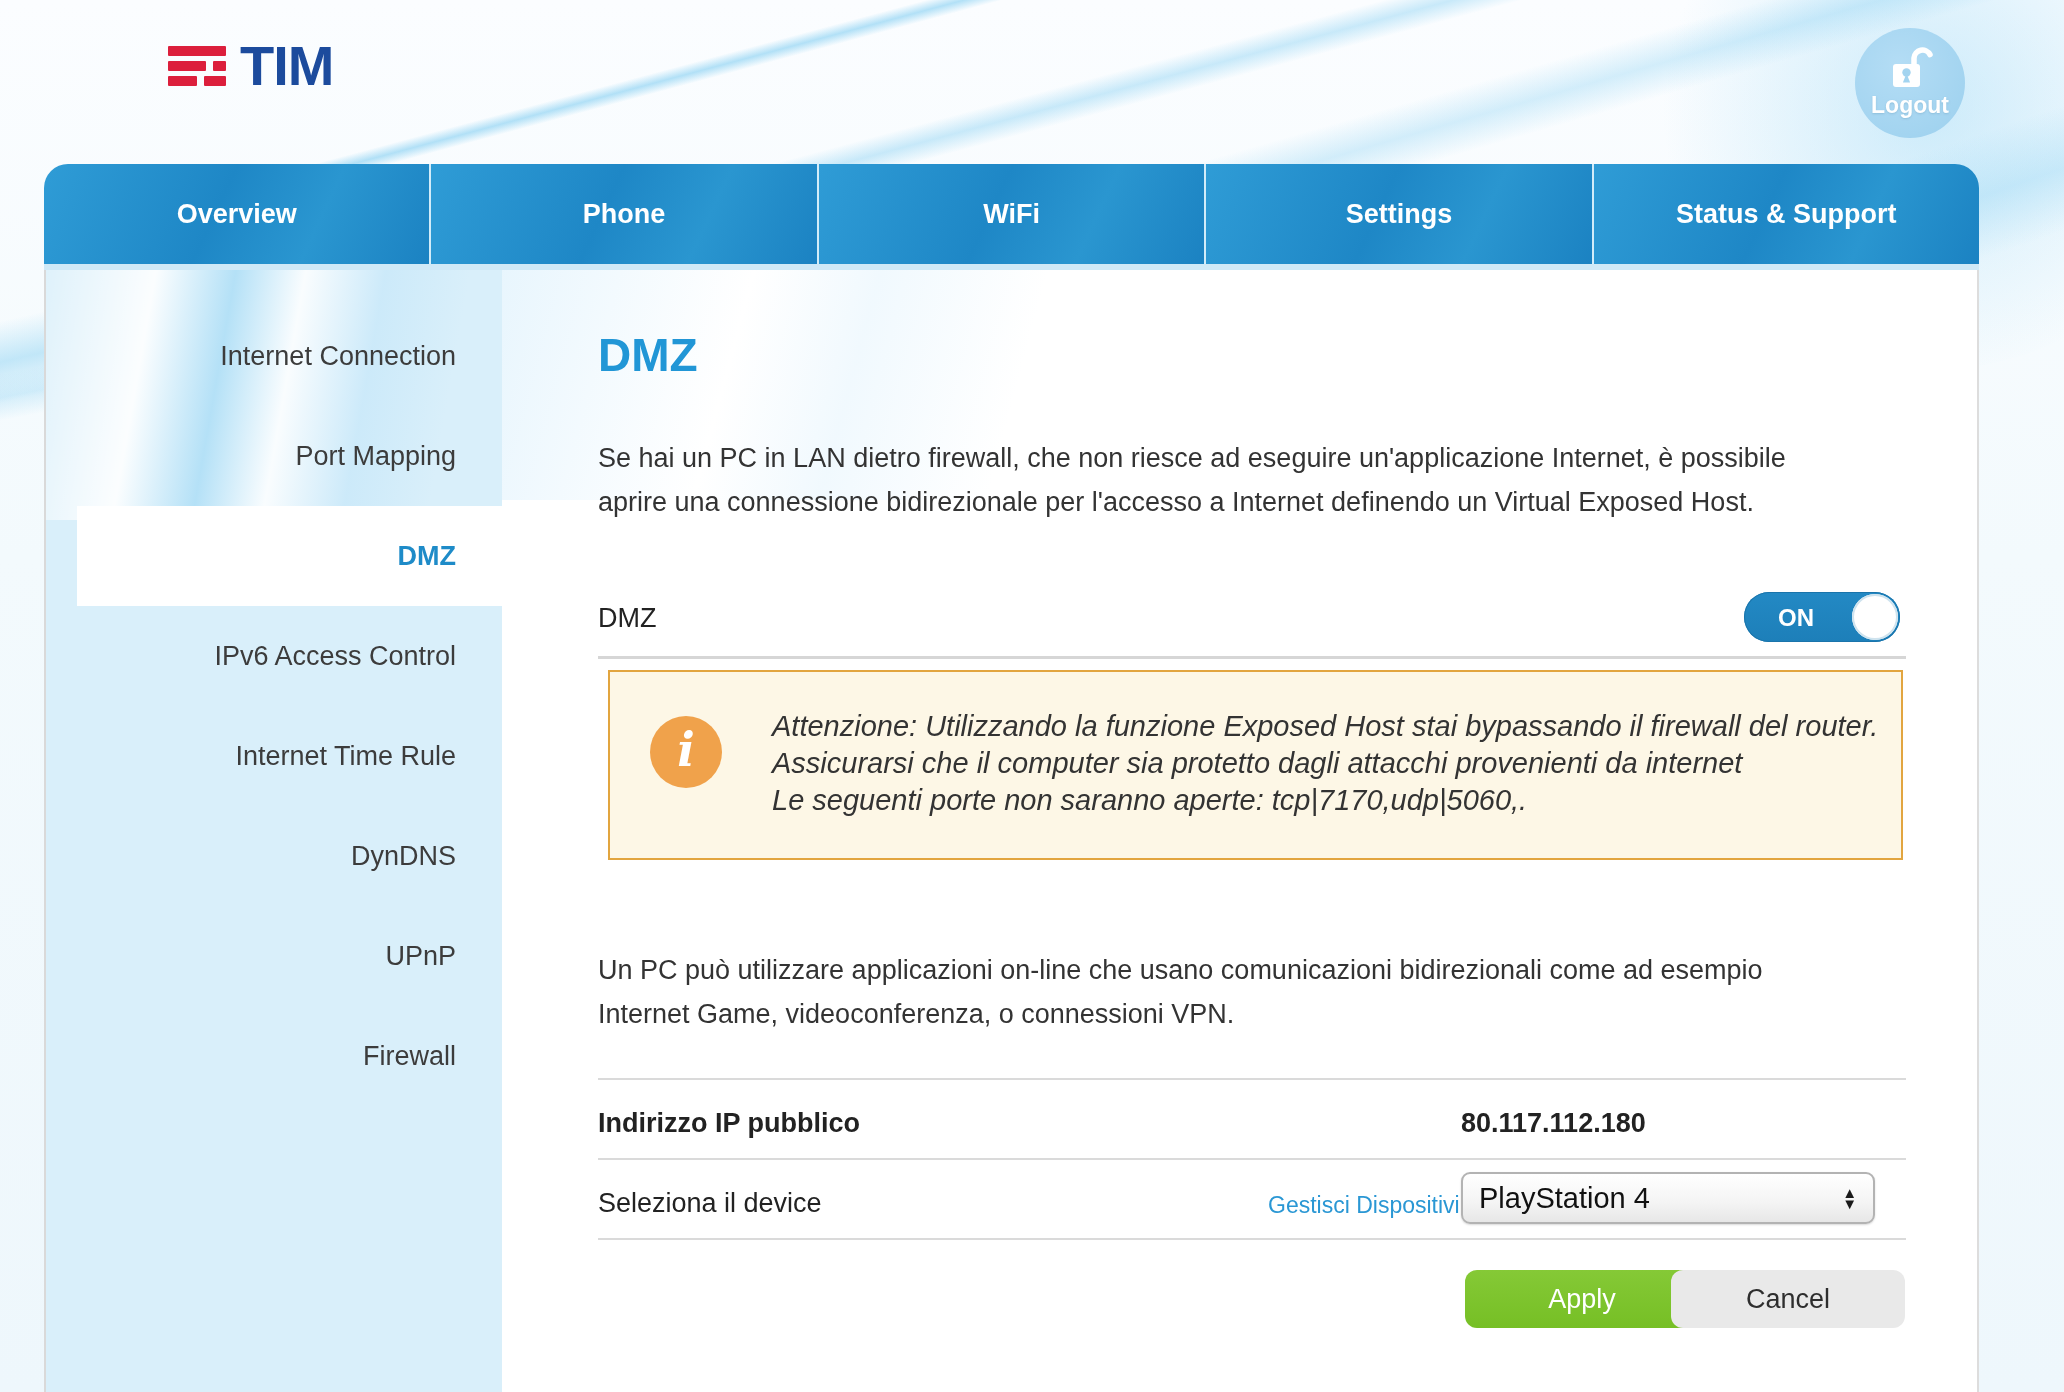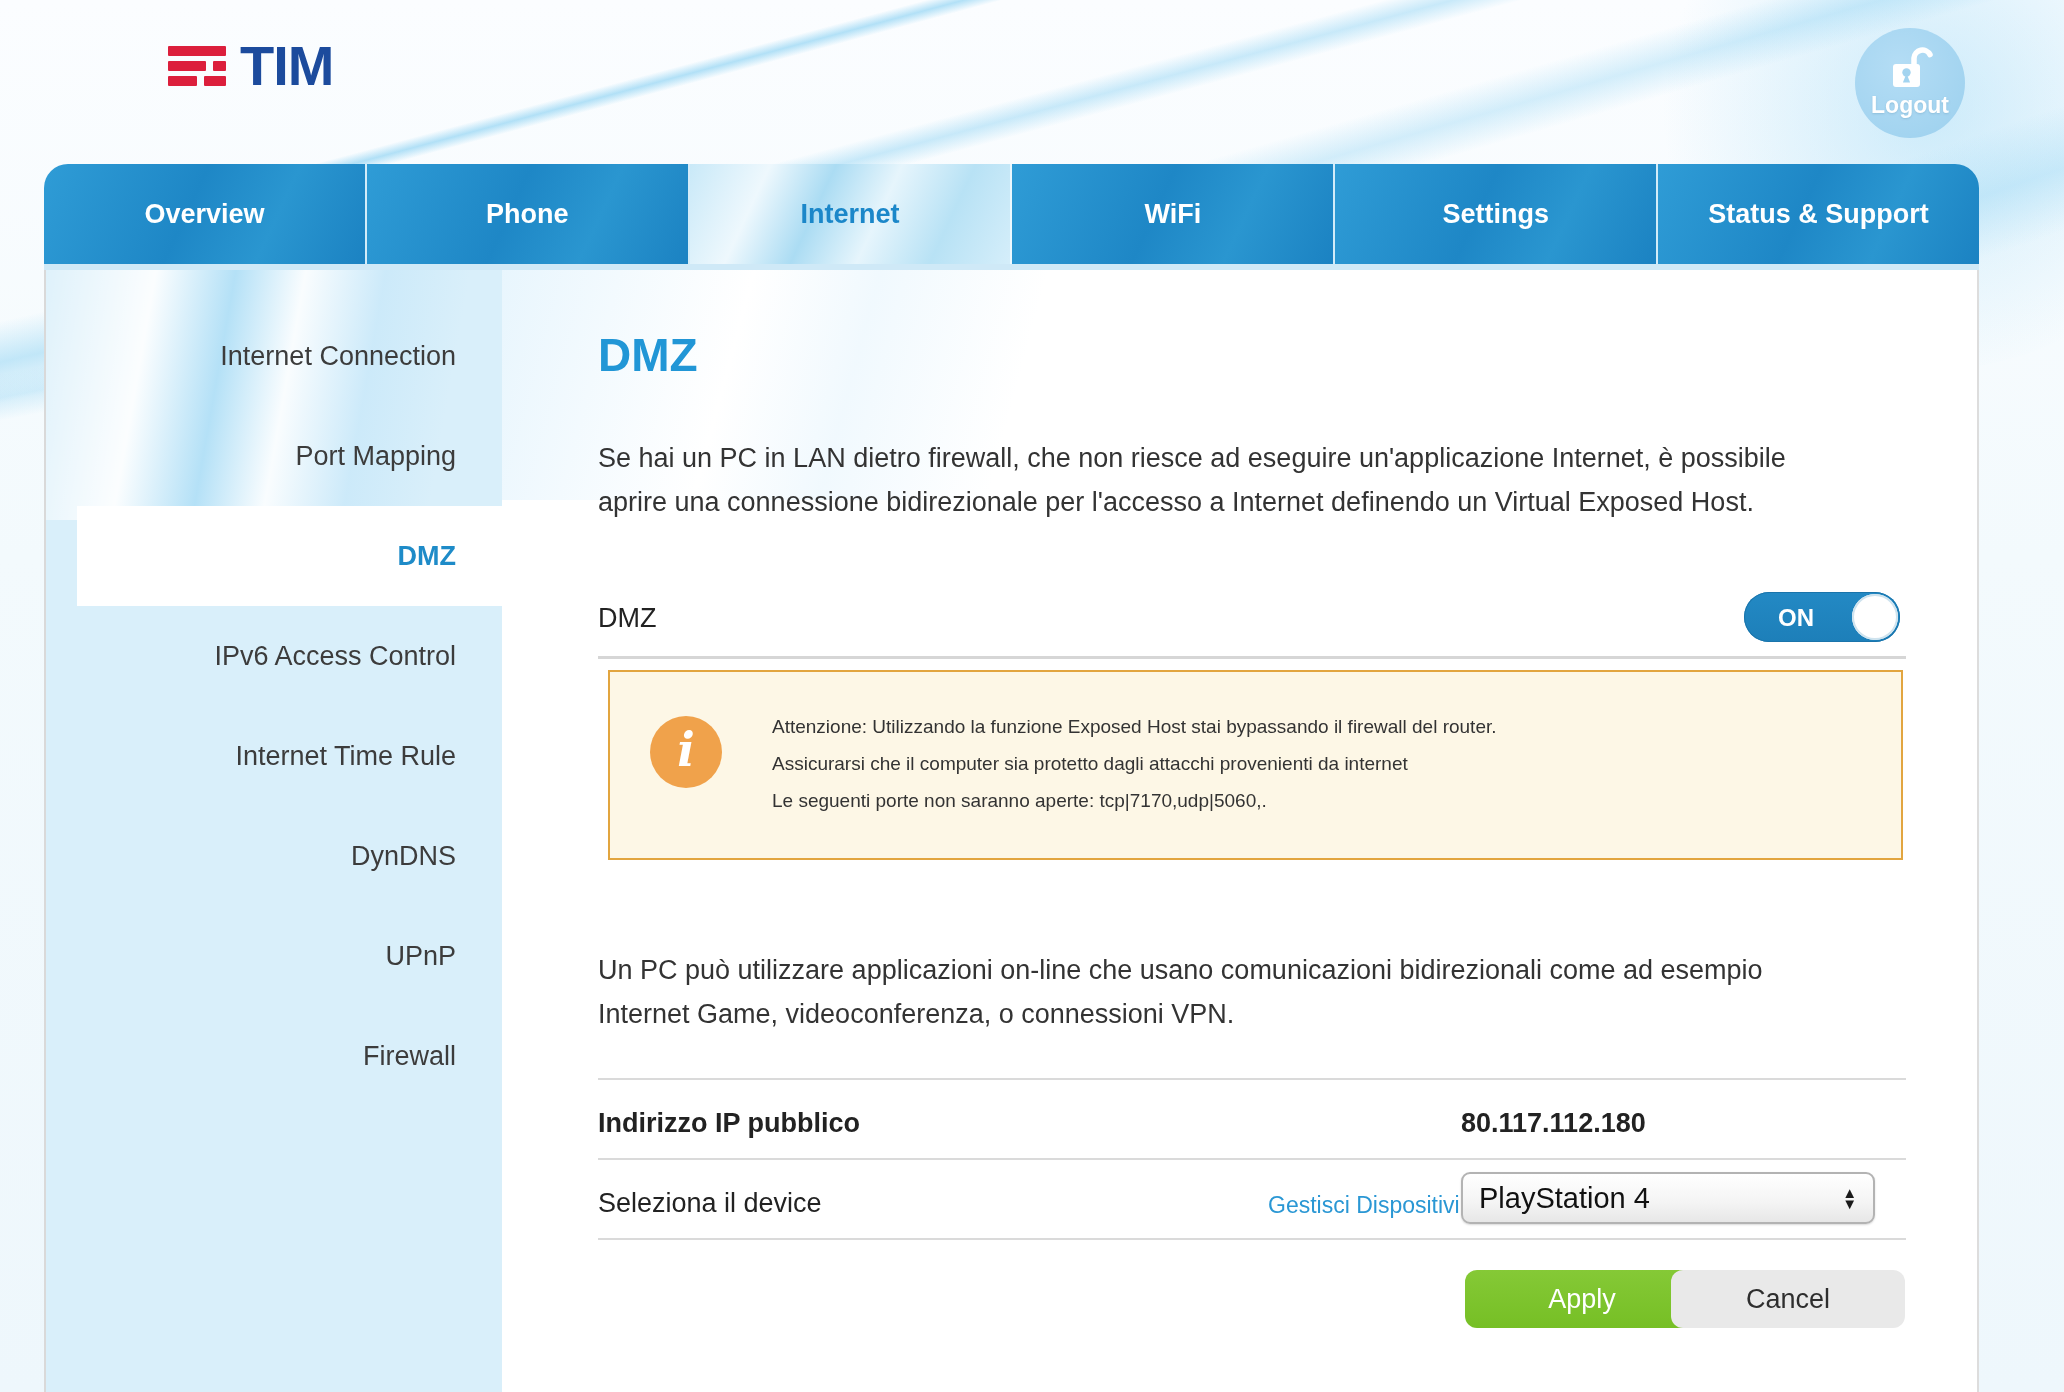--- a/index.html
+++ b/index.html
@@ -78,21 +78,21 @@
           background:#ffffff; box-shadow:inset 0 0 0 2px #cfe3ee; }
 
   .sep-top { position:absolute; left:96px; top:386px; width:1308px; height:3px; background:#d6d6d6; }
 
   .warnbox { position:absolute; left:106px; top:400px; width:1295px; height:190px;
              background:#fdf7e6; border:2px solid #e2a53f; }
   .warn-icon { position:absolute; left:40px; top:44px; width:72px; height:72px; border-radius:50%;
                background:#f0a24b; display:flex; align-items:center; justify-content:center; }
   .warn-icon span { font-family:"DejaVu Serif","Liberation Serif",serif; font-style:italic; font-weight:700;
                color:#ffffff; font-size:46px; line-height:1; margin-top:-4px; }
-  .warn-text { position:absolute; left:162px; top:36px; font-size:19px; line-height:37px; color:#333333; }
+  .warn-text { position:absolute; left:162px; top:36px; font-size:29px; line-height:37px; color:#333333;font-style:italic; }
 
   .divider { position:absolute; left:96px; width:1308px; height:2px; background:#dadada; }
   .d1 { top:808px; } .d2 { top:888px; } .d3 { top:968px; }
 
   .row-label { position:absolute; left:96px; font-size:27px; color:#222222; }
   .ip-label { top:838px; font-weight:700; }
   .ip-value { position:absolute; left:959px; top:838px; font-size:27px; font-weight:700; color:#222222; }
   .dev-label { top:918px; }
   .manage-link { position:absolute; left:766px; top:922px; font-size:23px; color:#2a97d4; cursor:pointer; }
 
@@ -146,21 +146,20 @@
       <path d="M31 22 v-6 a8.5 8.5 0 0 1 16 -3.4" stroke="#ffffff" stroke-width="5.5" fill="none" stroke-linecap="round"></path>
       <circle cx="23.5" cy="30.5" r="4.2" fill="#a3d4f0"></circle>
       <path d="M23.5 31.5 l-3.6 9 h7.2 z" fill="#a3d4f0"></path>
     </svg>
     <div class="logout-label">Logout</div>
   </div>
 
   <div class="tabbar">
     <div class="tab">Overview</div>
     <div class="tab">Phone</div>
-    <div class="tab active">Internet</div>
     <div class="tab">WiFi</div>
     <div class="tab">Settings</div>
     <div class="tab">Status &amp; Support</div>
   </div>
 
   <div class="container">
 
     <aside class="sidebar">
       <div class="side-list">
         <div class="side-item">Internet Connection</div>

